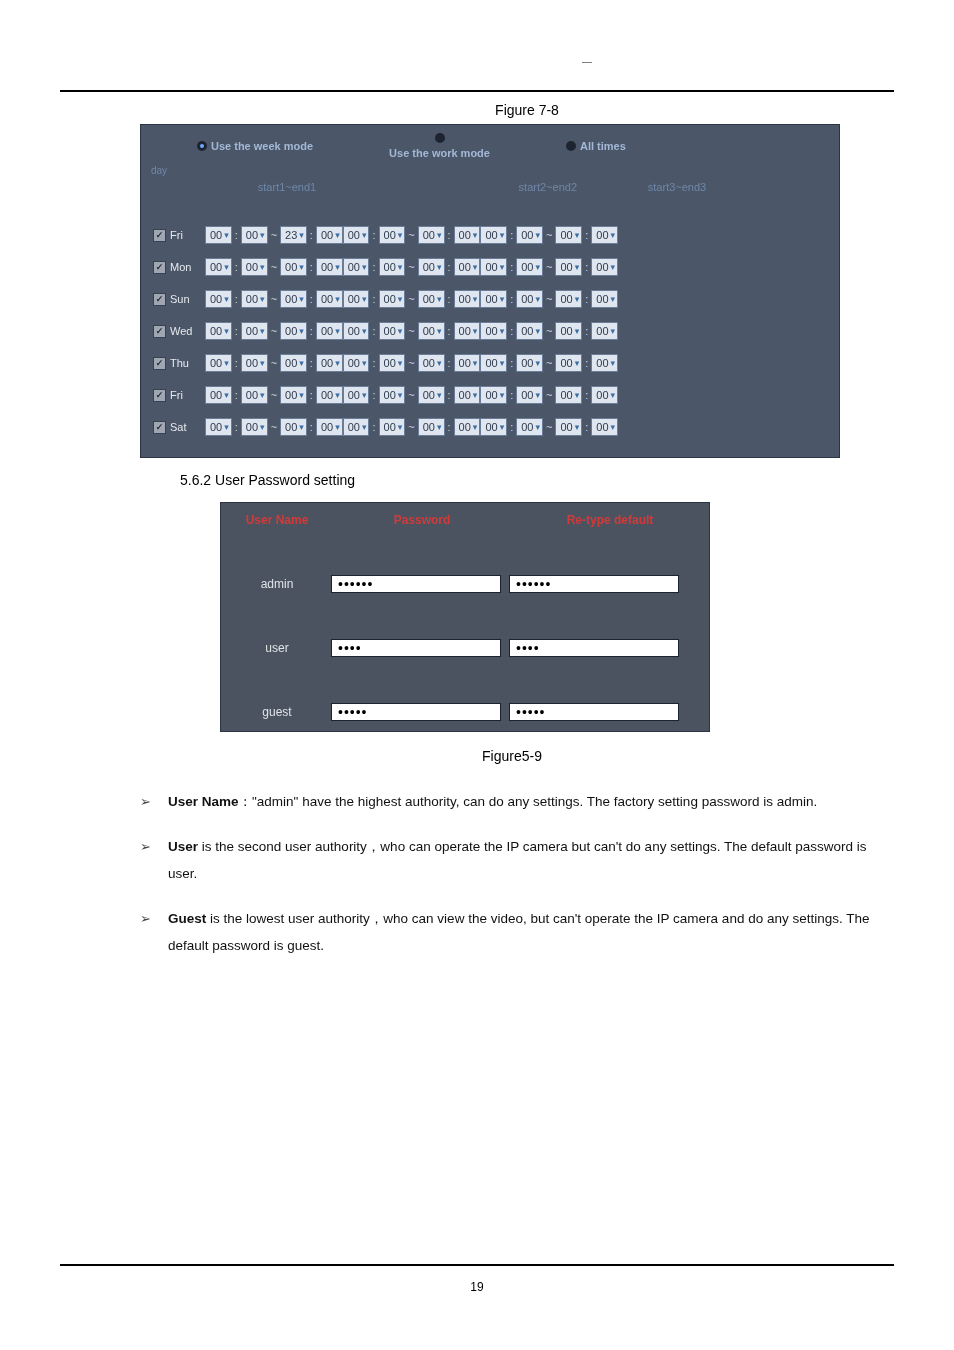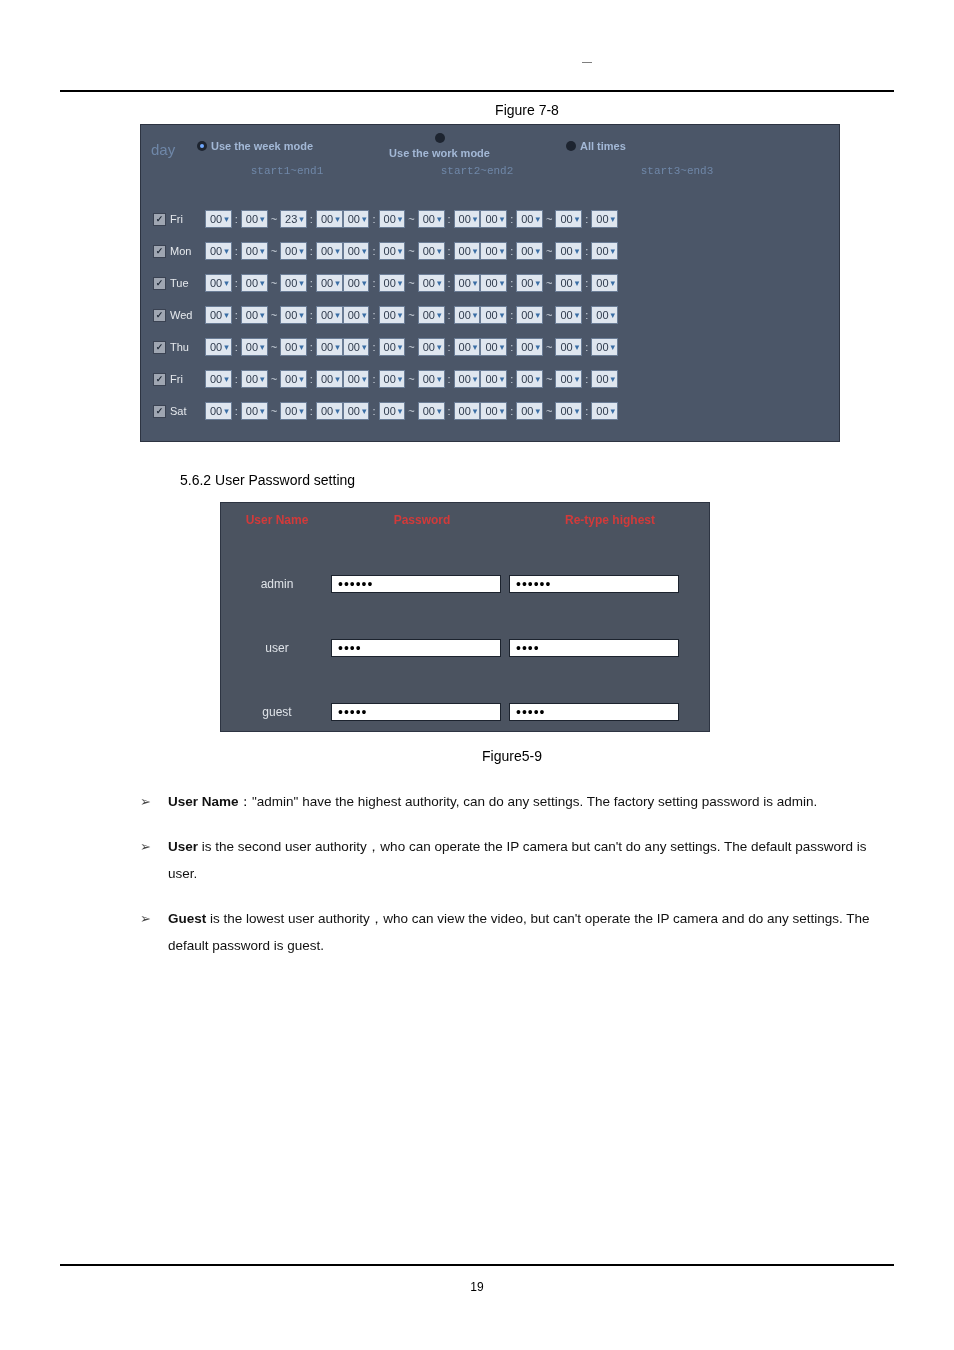--- a/index.html
+++ b/index.html
@@ -11,41 +11,41 @@
     color:#000;
     position:relative;
   }
   .page {
     padding:20px 60px 40px 60px;
   }
   .top-line-row { position:relative; height:16px; margin:50px 0 4px 0; }
   .top-line-row .pgnum { position:absolute; right:302px; top:-14px; font-size:10px; color:#555;}
   .hr-line { border:none; border-top:2px solid #000; margin:0; }
   .caption { font-size:14px; color:#000; margin:10px 0 6px 0; text-align:center; padding-left:100px;}
-  .caption-left { text-align:left; margin-left:120px; font-size:14px; margin-top:30px; margin-bottom:10px;}
+  .caption-left { text-align:left; margin-left:120px; font-size:14px; margin-top:14px; margin-bottom:10px;}
   .panel1 {
     margin:0 auto 0 80px;
     width:700px;
     background:#4b5668;
     border:1px solid #2d3442;
     font-size:11px;
     color:#c9d2e0;
     padding:4px 6px 10px 12px;
     box-sizing:border-box;
   }
   .mode-row { display:flex; gap:6px; padding:4px 0 2px 44px; align-items:center; font-size:11px; color:#e0e4e8; }
   .mode-row .mode { display:flex; align-items:center; gap:4px; margin-right:60px;font-weight:bold; }
   .mode-row .mode span { color:#a3b8d6; }
   .radio { width:10px; height:10px; border-radius:50%; background:#1d2430; display:inline-flex; align-items:center; justify-content:center; }
   .radio.on::after { content:""; width:4px; height:4px; border-radius:50%; background:#6fa8ff; display:block; }
-  .header-sub { display:flex; padding-left:44px; color:#6f87a8; font-size:11px; margin-top:4px; margin-bottom:30px;font-family:Liberation Mono, monospace;}
+  .header-sub { display:flex; padding-left:44px; color:#6f87a8; font-size:11px; margin-top:20px; margin-bottom:30px;}
   .header-sub .c1{ width:180px; text-align:center; }
-  .header-sub .c2{ width:200px; text-align:center; }
+  .header-sub .c2{ width:200px; text-align:right; }
   .header-sub .c3{ width:200px; text-align:center; }
-  .day-col-label { position:absolute; left:10px; top:16px; color:#6f87a8; font-size:15px;}
+  .day-col-label { position:absolute; left:10px; top:40px; color:#6f87a8; font-size:10px;}
   .panel1 { position:relative; }
   .sched-row { display:flex; align-items:center; height:24px; margin:8px 0; }
   .day-cell { width:52px; display:flex; align-items:center; gap:4px; font-size:11px; color:#e6e9ed; }
   .chk { width:11px; height:11px; background:#9fa6b2; border:1px solid #3a4252; display:inline-flex; align-items:center; justify-content:center; font-size:9px; line-height:1; color:#1e2836; font-weight:bold; }
   .chk::after{ content:"✓"; font-size:9px;}
   .timegroup { display:flex; align-items:center; gap:2px; }
   .sel { display:inline-flex; align-items:center; background:#dfe6ef; border:1px solid #6b7d96; height:18px; padding:0 2px 0 4px; font-size:11px; color:#2e3a4c; box-sizing:border-box; }
   .sel .arrow { margin-left:2px; color:#3a6ea5; font-size:9px; }
   .sep { color:#cfd6df; padding:0 1px; }
   .panel2-wrap { margin:14px auto 0 160px; width:500px; }
@@ -166,21 +166,21 @@
             <span class="sel">00<span class="arrow">▾</span></span>
             <span class="sep">~</span>
             <span class="sel">00<span class="arrow">▾</span></span>
             <span class="sep">:</span>
             <span class="sel">00<span class="arrow">▾</span></span>
           </div>
         </div>
         <div class="sched-row">
           <div class="day-cell">
             <span class="chk"></span>
-            <span>Tue</span>
+            <span>Sun</span>
           </div>
           <div class="timegroup">
             <span class="sel">00<span class="arrow">▾</span></span>
             <span class="sep">:</span>
             <span class="sel">00<span class="arrow">▾</span></span>
             <span class="sep">~</span>
             <span class="sel">00<span class="arrow">▾</span></span>
             <span class="sep">:</span>
             <span class="sel">00<span class="arrow">▾</span></span>
           </div>
@@ -337,21 +337,21 @@
         </div>
       </div>
   </div>
 
   <div class="caption-left">5.6.2 User Password setting</div>
   <div class="panel2-wrap">
     <div class="panel2">
       <div class="p2-head">
         <div class="h1">User Name</div>
         <div class="h2">Password</div>
-        <div class="h3">Re-type highest</div>
+        <div class="h3">Re-type default</div>
       </div>
       <div id="p2-rows">
           <div class="p2-row">
             <div class="u">admin</div>
             <div class="pw">••••••</div>
             <div class="pw">••••••</div>
           </div>
           <div class="p2-row">
             <div class="u">user</div>
             <div class="pw">••••</div>

